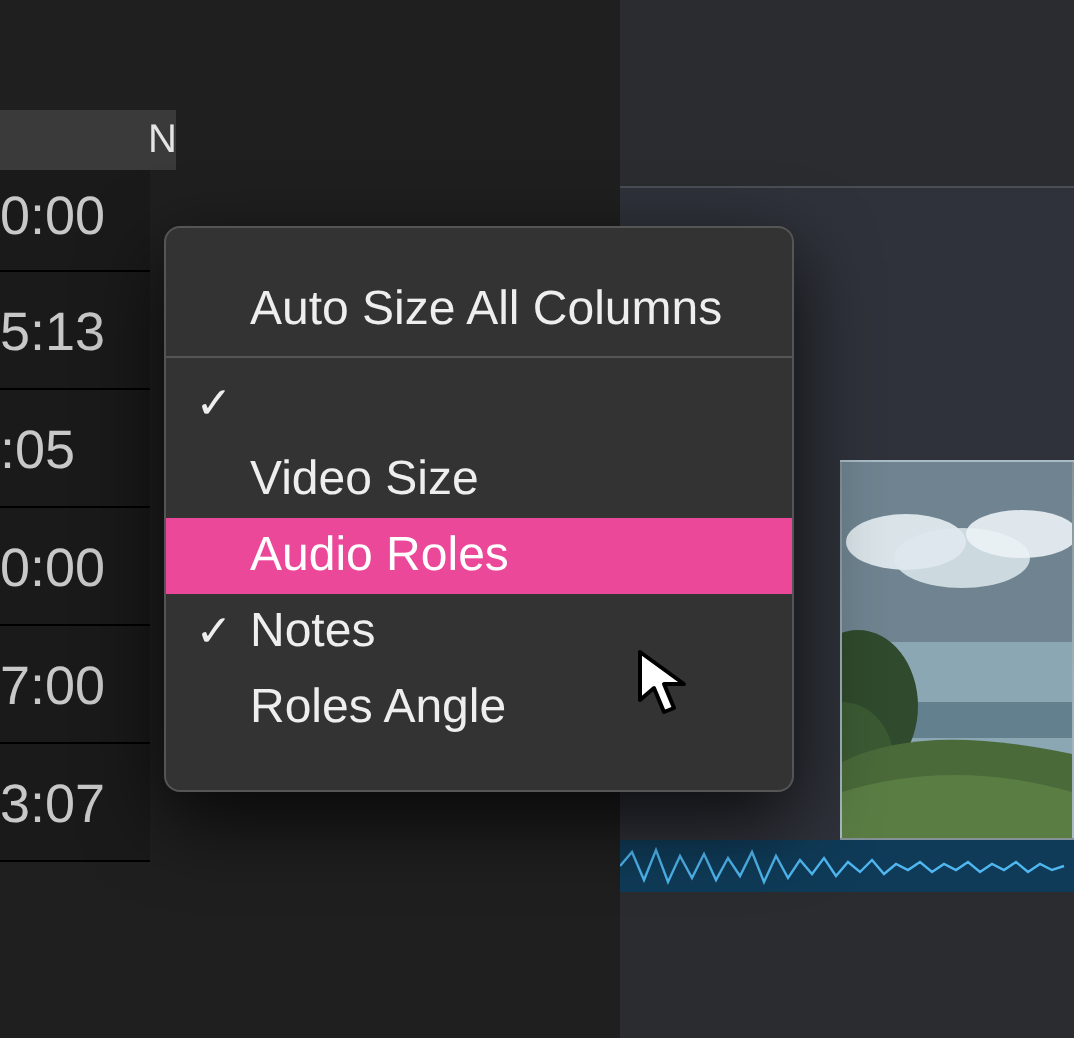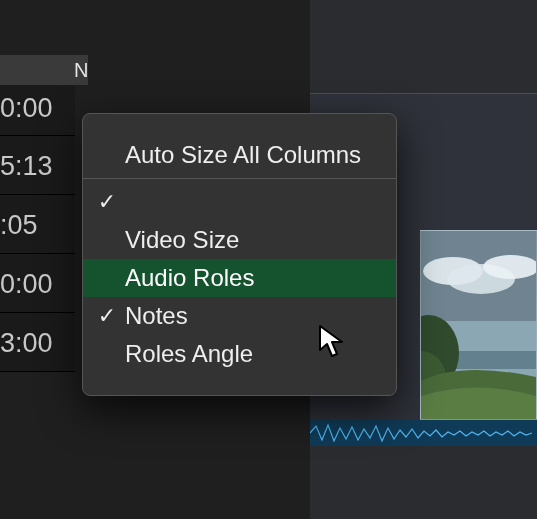--- a/index.html
+++ b/index.html
@@ -126,21 +126,21 @@
     height: 38px;
     line-height: 38px;
     color: #eeeeee;
     font-size: 24px;
     padding-left: 42px;
     padding-right: 16px;
     white-space: nowrap;
     cursor: default;
   }
   .menu-item.highlight {
-    background: #14532d;
+    background: #ec4899;
     color: #ffffff;
   }
   .menu .sep {
     height: 1px;
     margin: 4px 0;
     background: #555;
   }
   .check {
     position: absolute;
     left: 12px;
@@ -196,21 +196,22 @@
   </div>
 
   <div class="header-bar"></div>
   <div class="header-stub">N</div>
 
   <div class="tc-left">
     <div class="tc-cell">0:00</div>
     <div class="tc-cell">5:13</div>
     <div class="tc-cell">:05</div>
     <div class="tc-cell">0:00</div>
-    <div class="tc-cell">3:00</div>
+    <div class="tc-cell">7:00</div>
+    <div class="tc-cell">3:07</div>
   </div>
 
   <div class="menu">
     <div class="menu-item">
       <span>Auto Size All Columns</span>
     </div>
     <div class="sep"></div>
     <div class="menu-item">
       <span class="check">✓</span>
     </div>

